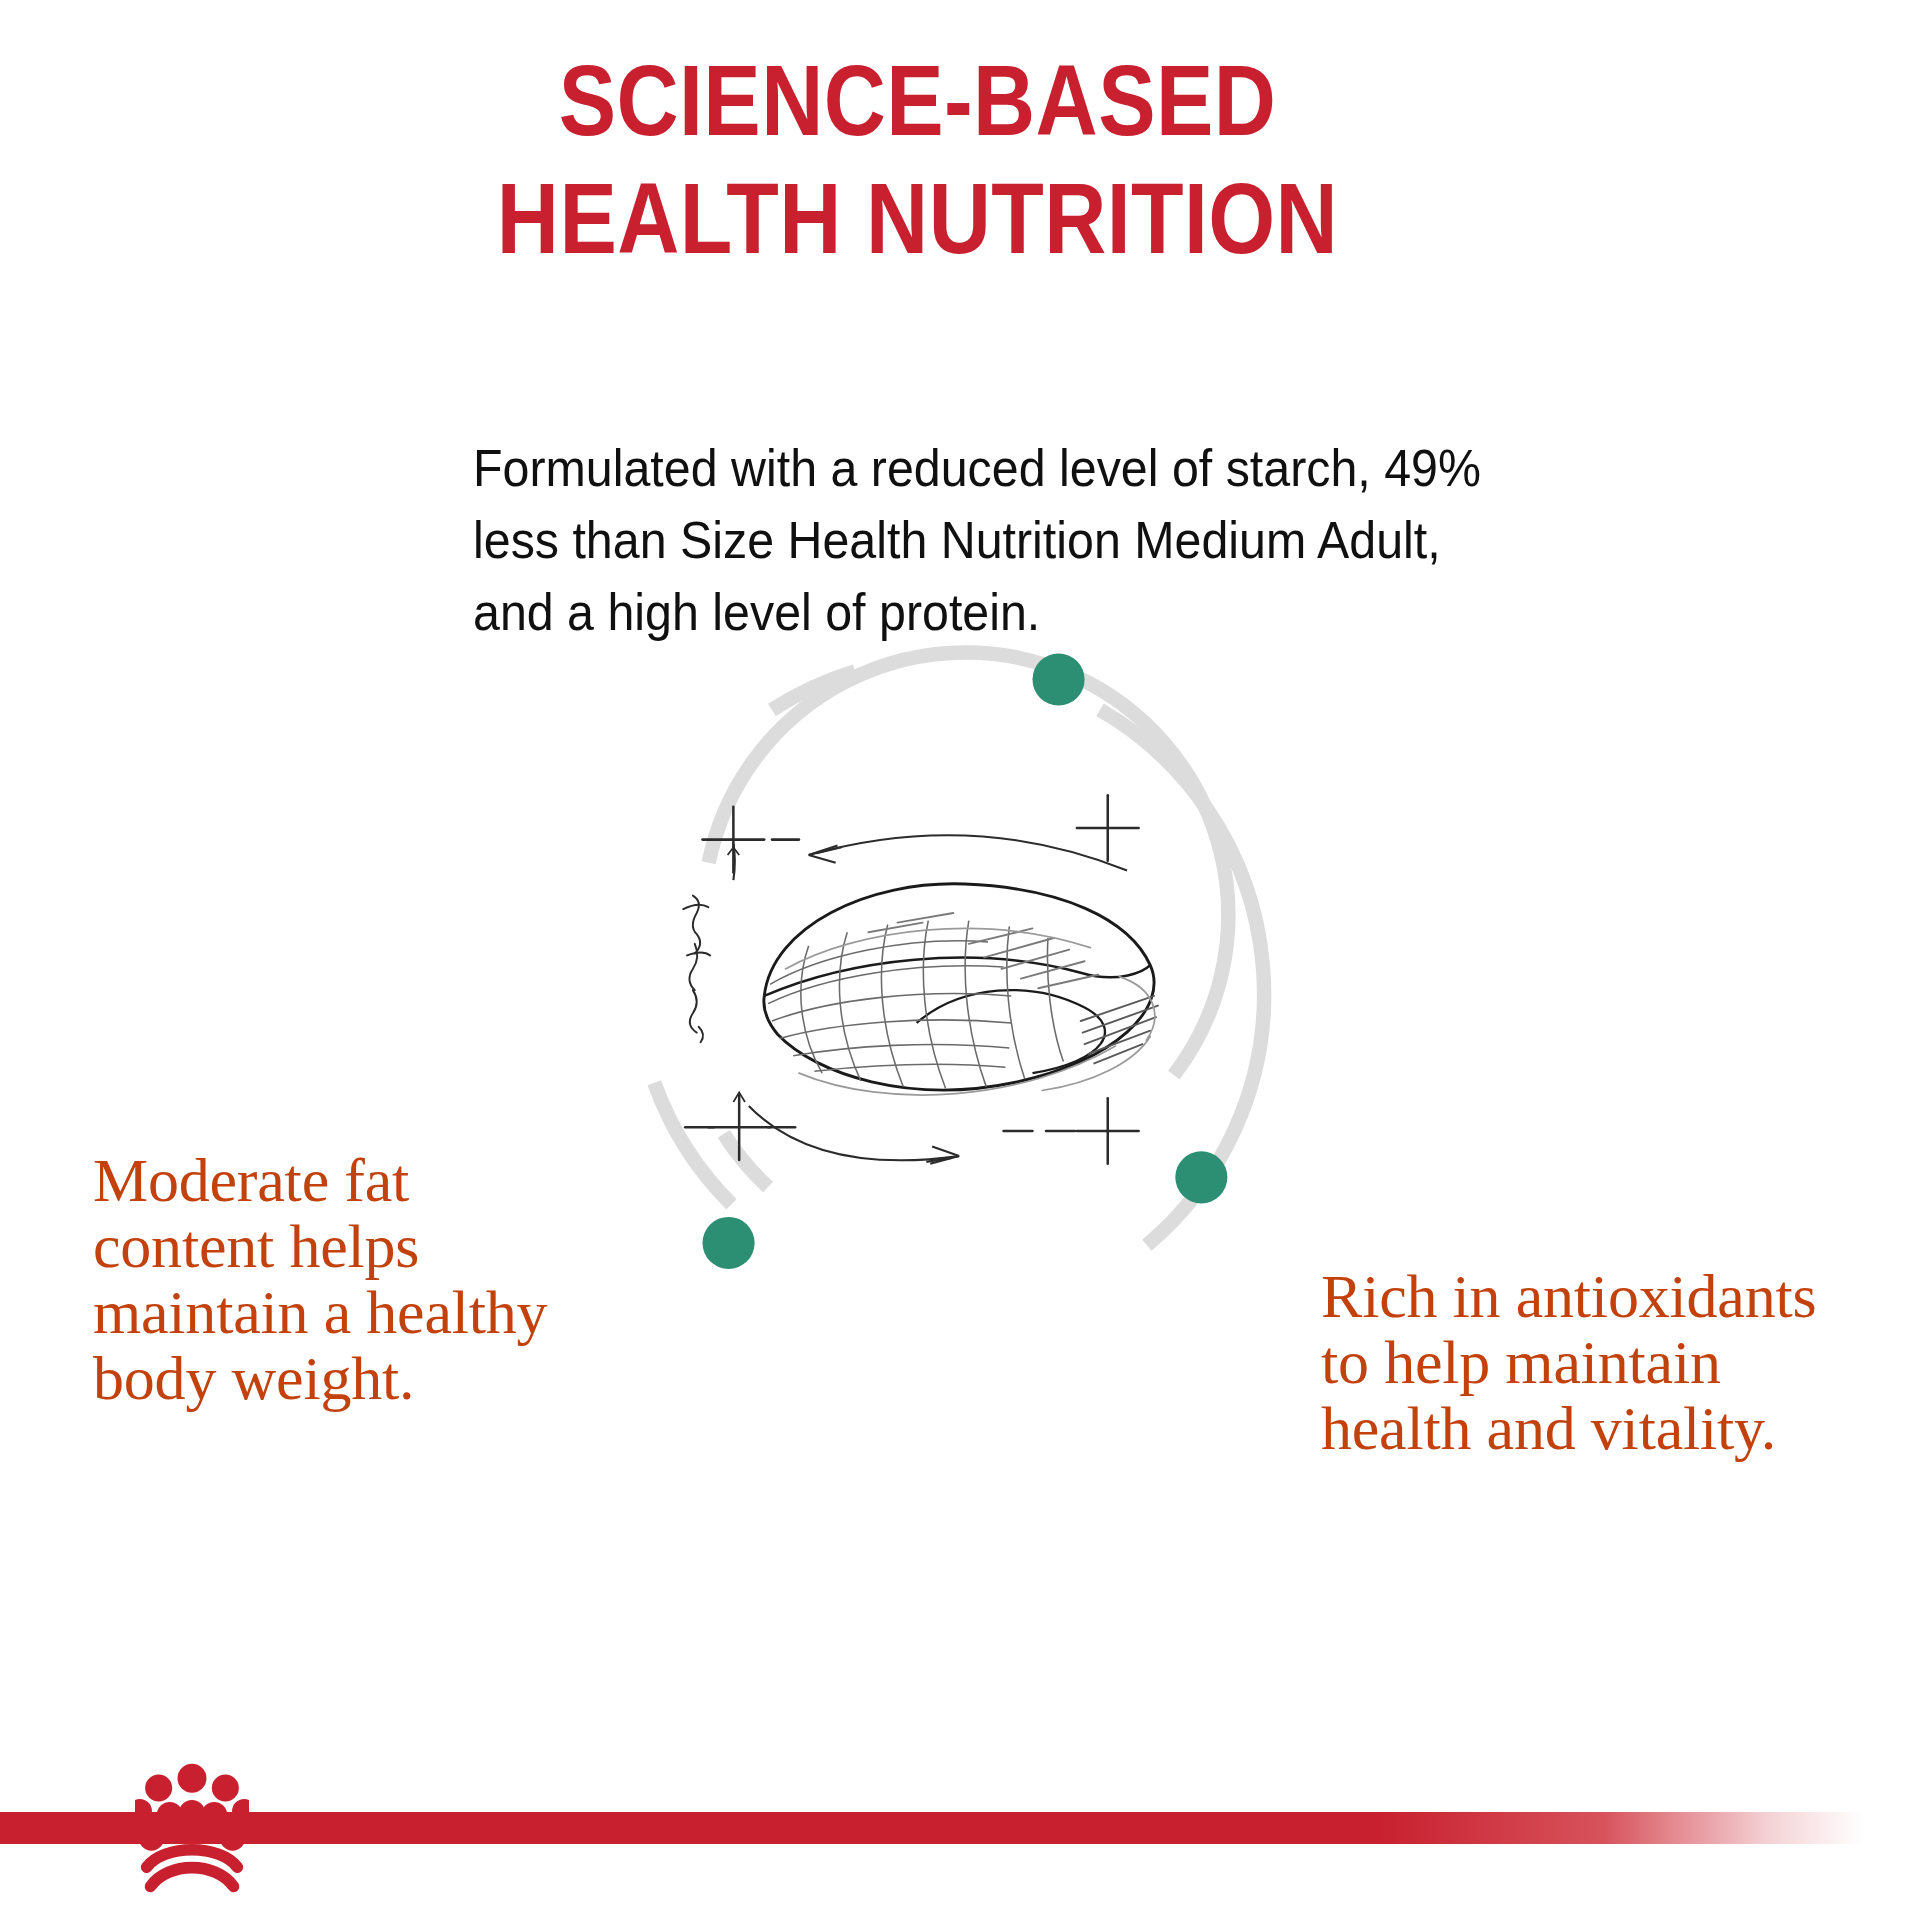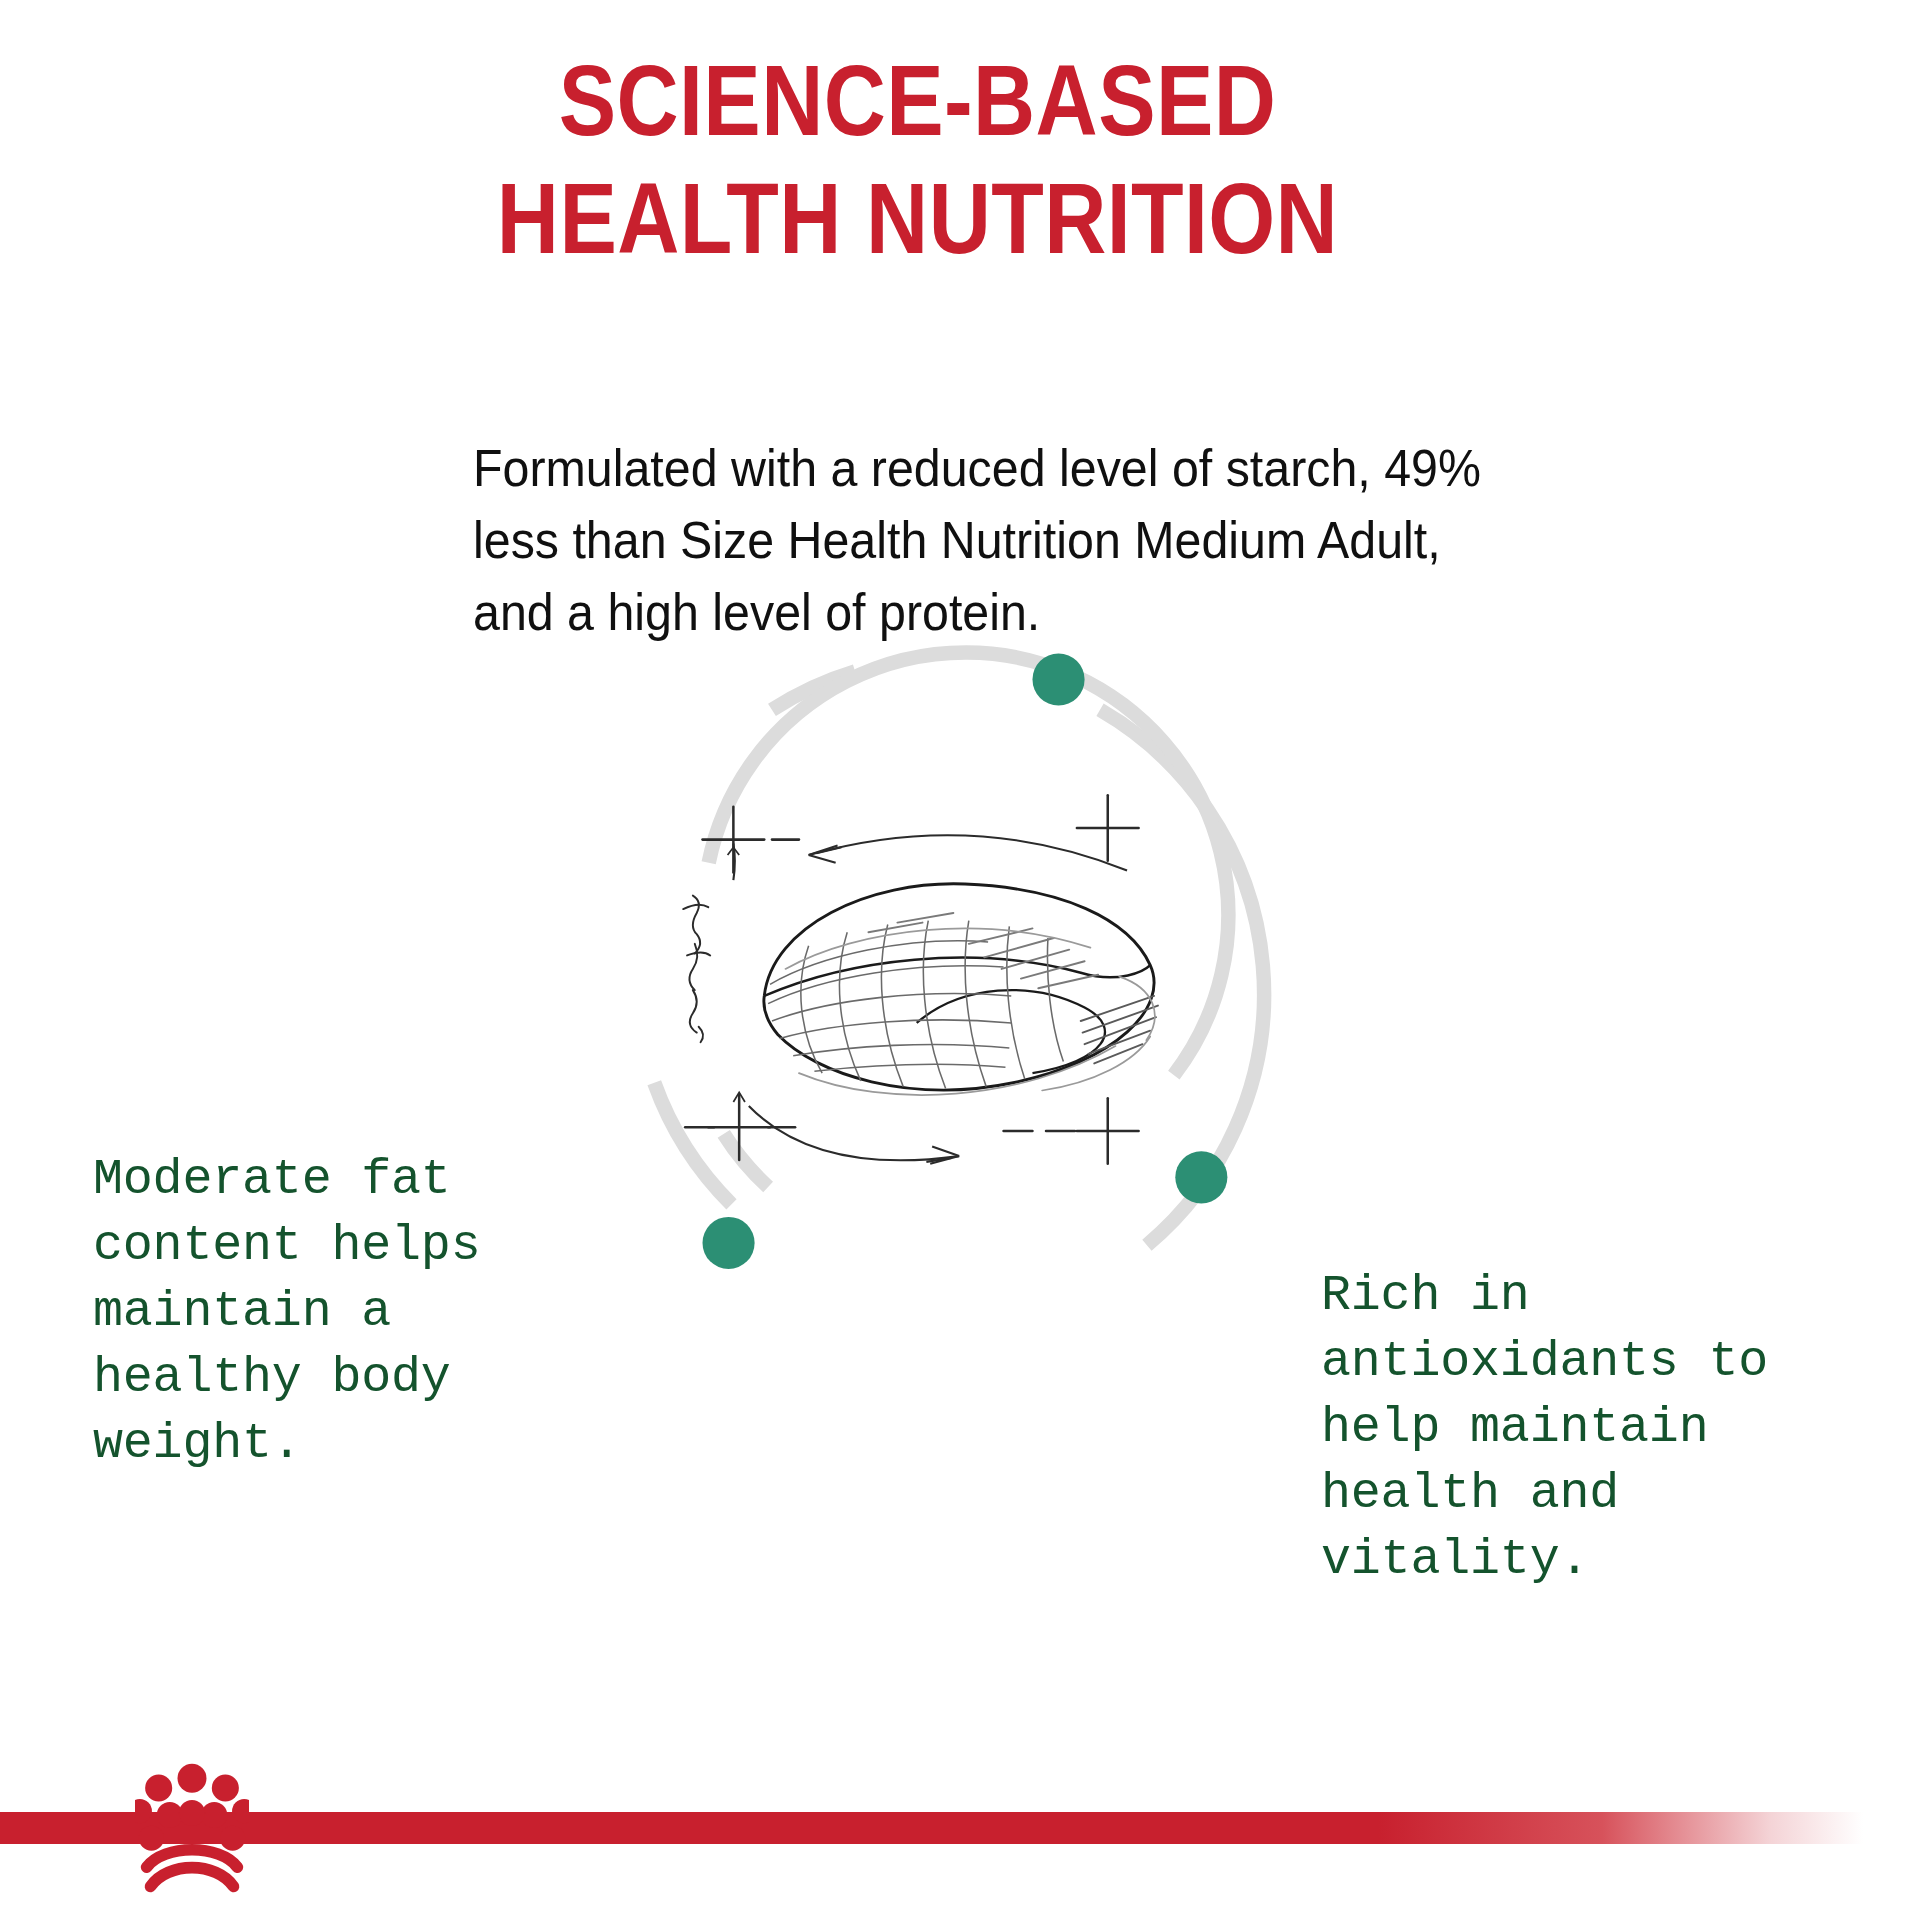--- a/index.html
+++ b/index.html
@@ -56,23 +56,23 @@
     left: 579px;
     top: 637px;
     width: 714px;
     height: 714px;
   }
   #diagram svg { display: block; }
 
   
   .caption {
     position: absolute;
-    color: #14532d;
-    font-family: Liberation Mono, monospace;
-    font-size: 50px;
+    color: #c2410c;
+    font-family: Liberation Serif, serif;
+    font-size: 62px;
     line-height: 66px;
     letter-spacing: -0.2px;
   }
   #caption-left {
     left: 93px;
     top: 1147px;
     width: 483px;
   }
   #caption-right {
     left: 1321px;

